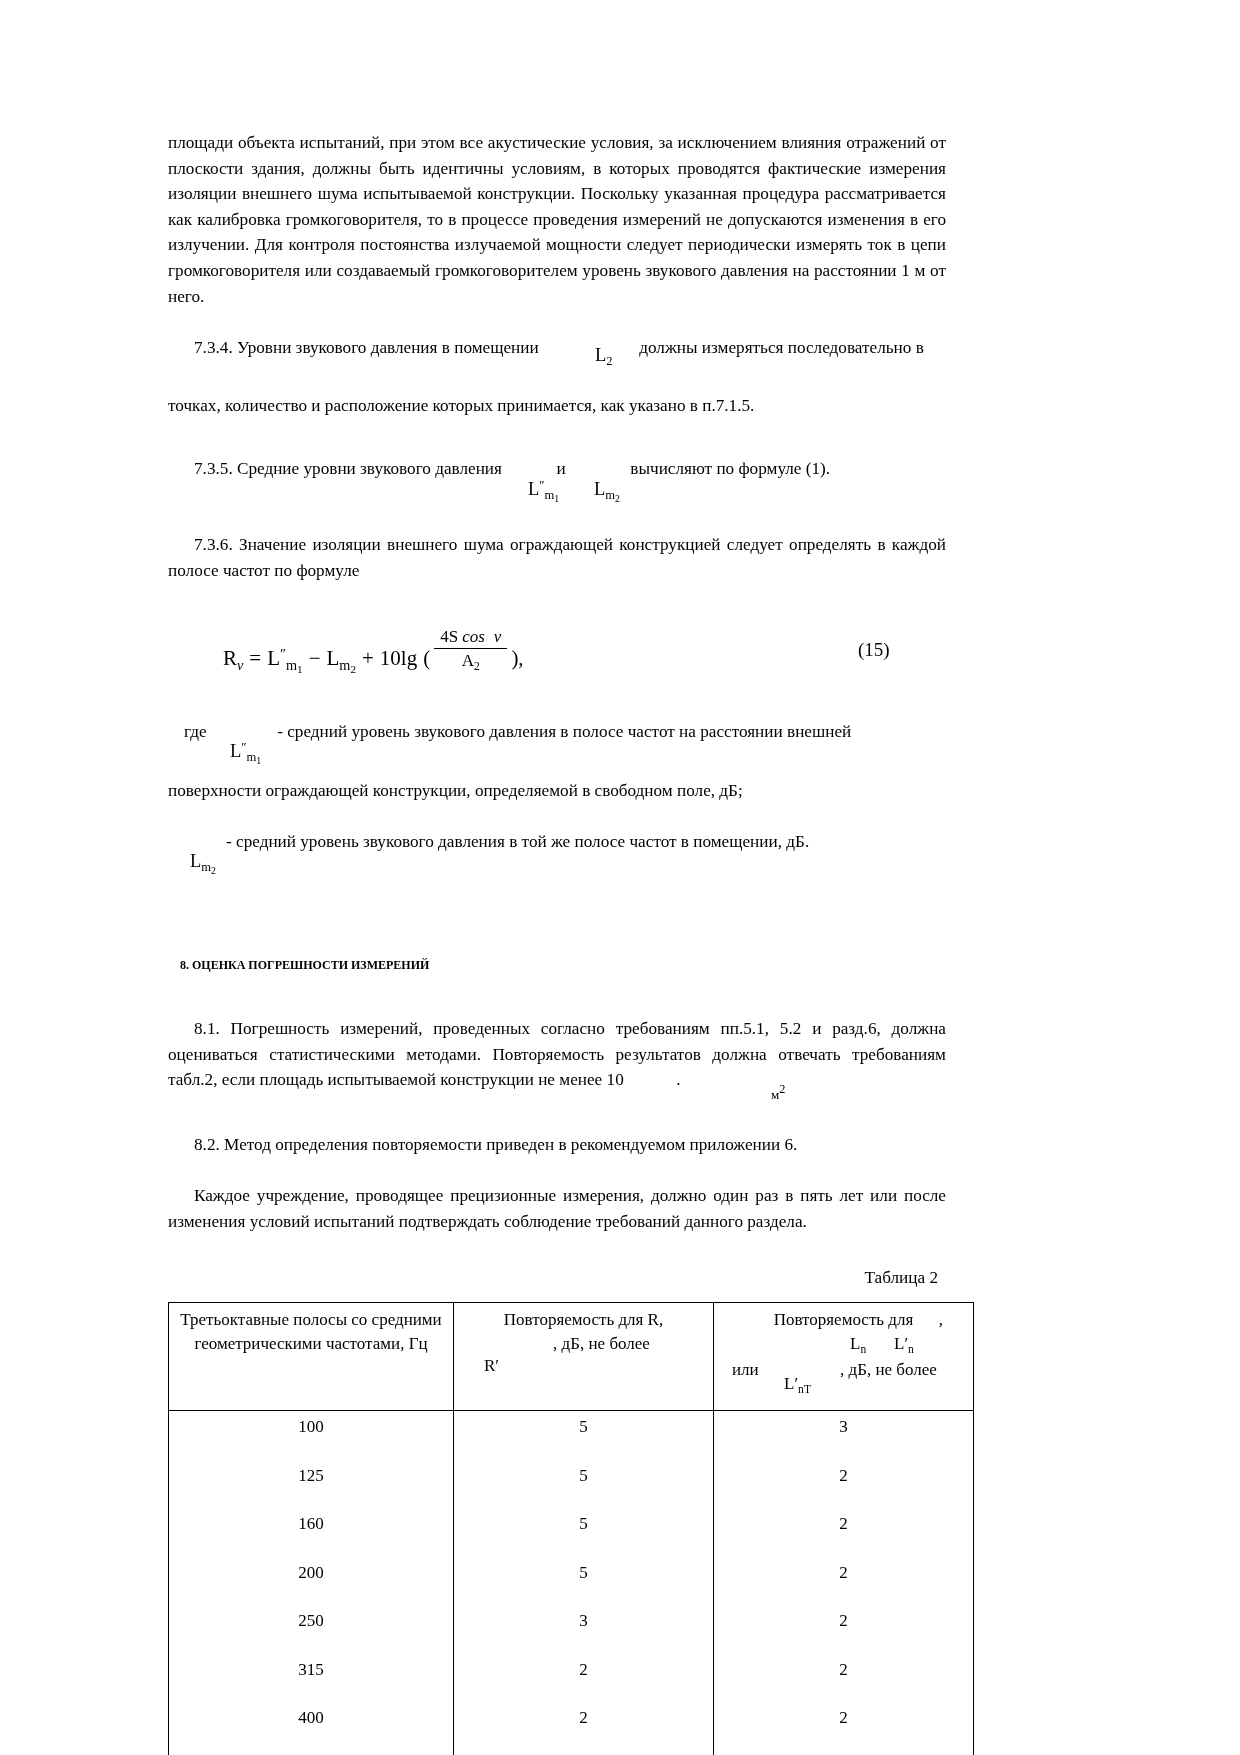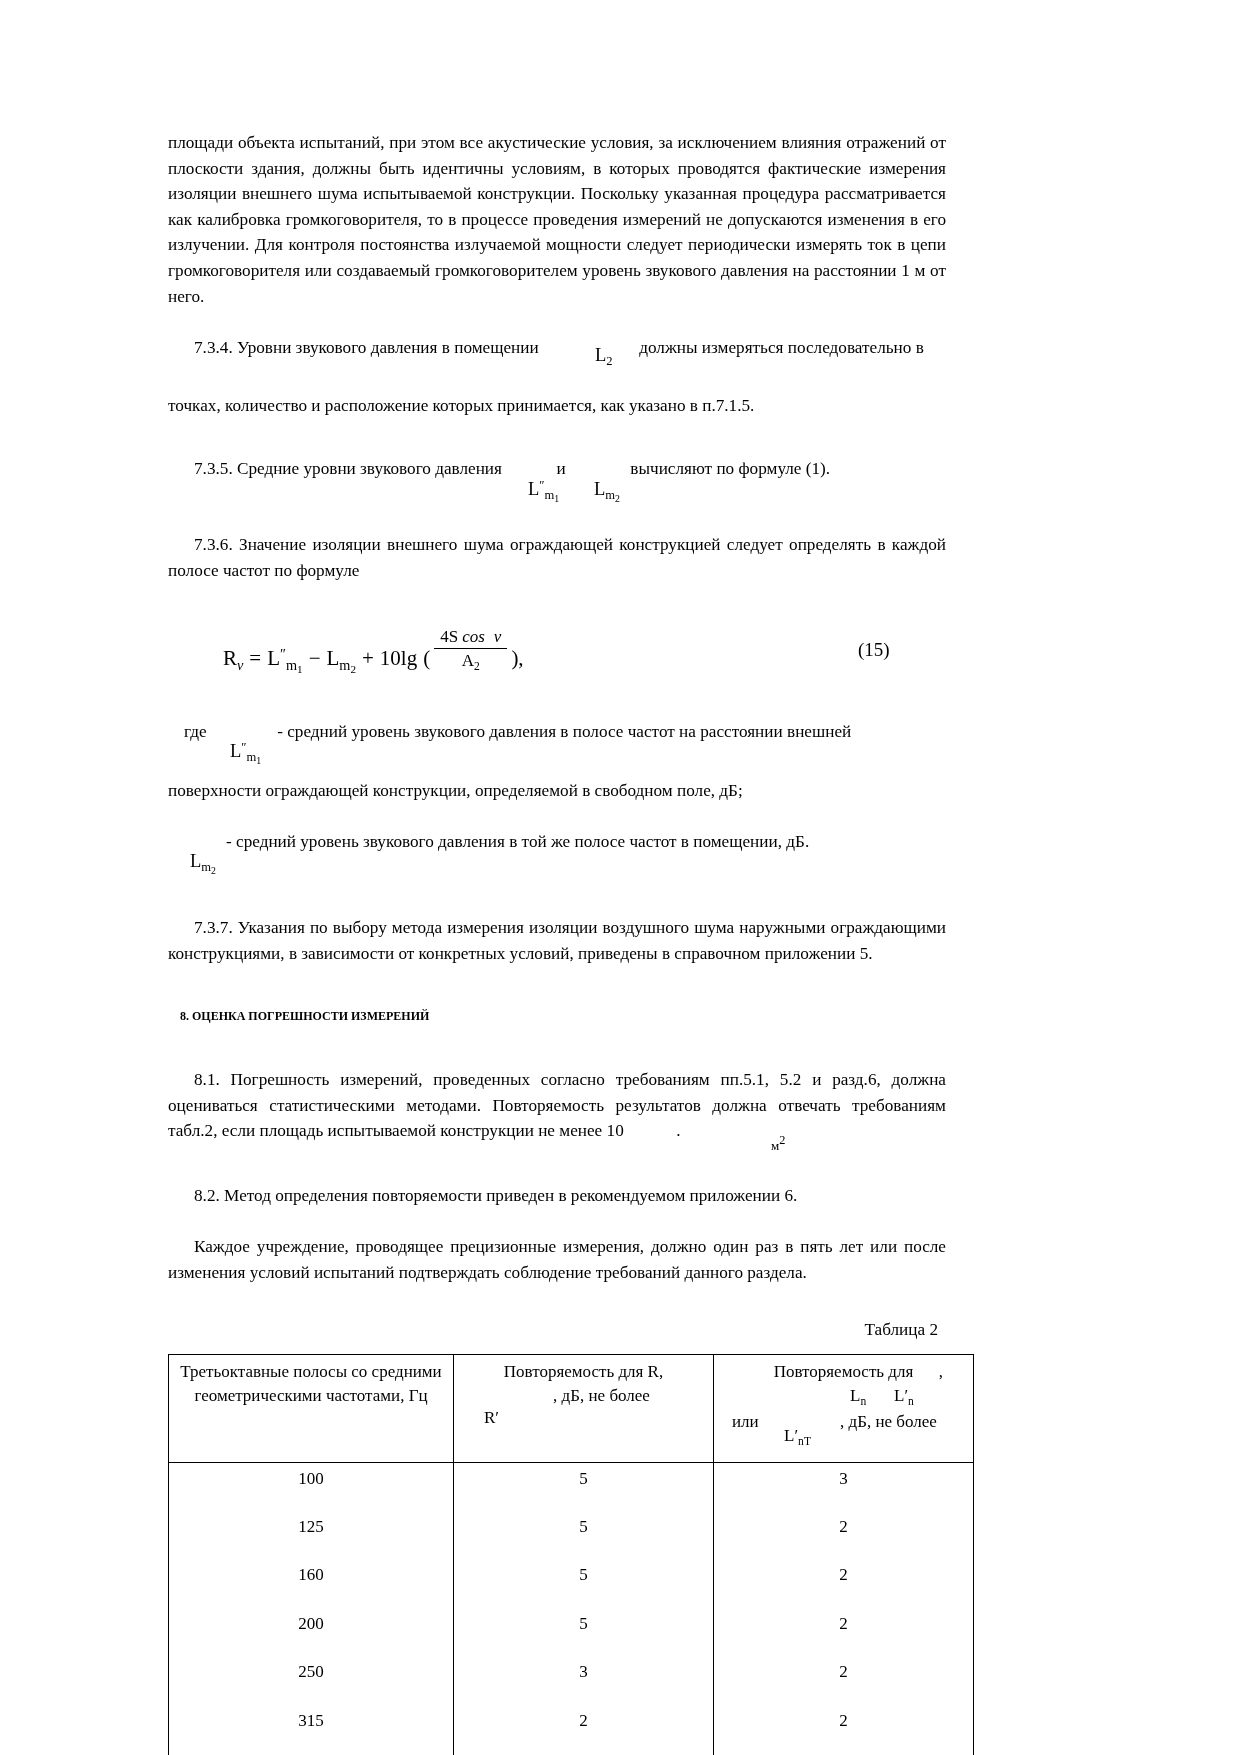--- a/index.html
+++ b/index.html
@@ -241,21 +241,20 @@
     <div style="position:relative;">
       <p class="para" style="padding-left:58px;">- средний уровень звукового давления в той же полосе частот в помещении, дБ.</p>
       <span class="floatsym mvar" style="left:22px; top:22px;">
         <span>L</span><sub class="sb"><span>m</span><sub class="sb2">2</sub></sub>
       </span>
       <div style="height:34px;"></div>
     </div>
 
     <div class="gap-md"></div>
 
-    <p class="para just indent">7.3.7. Указания по выбору метода измерения изоляции воздушного шума наружными ограждающими конструкциями, в зависимости от конкретных условий, приведены в справочном приложении 5.</p>
 
     <div class="gap-md"></div>
 
     <h2 class="section-title">8. ОЦЕНКА ПОГРЕШНОСТИ ИЗМЕРЕНИЙ</h2>
 
     <div class="gap-md"></div>
 
     <div style="position:relative;">
       <p class="para just indent">
         <span>8.1. Погрешность измерений, проведенных согласно требованиям пп.5.1, 5.2 и разд.6, должна оцениваться статистическими методами. Повторяемость результатов должна отвечать требованиям табл.2, если площадь испытываемой конструкции не менее 10</span>

